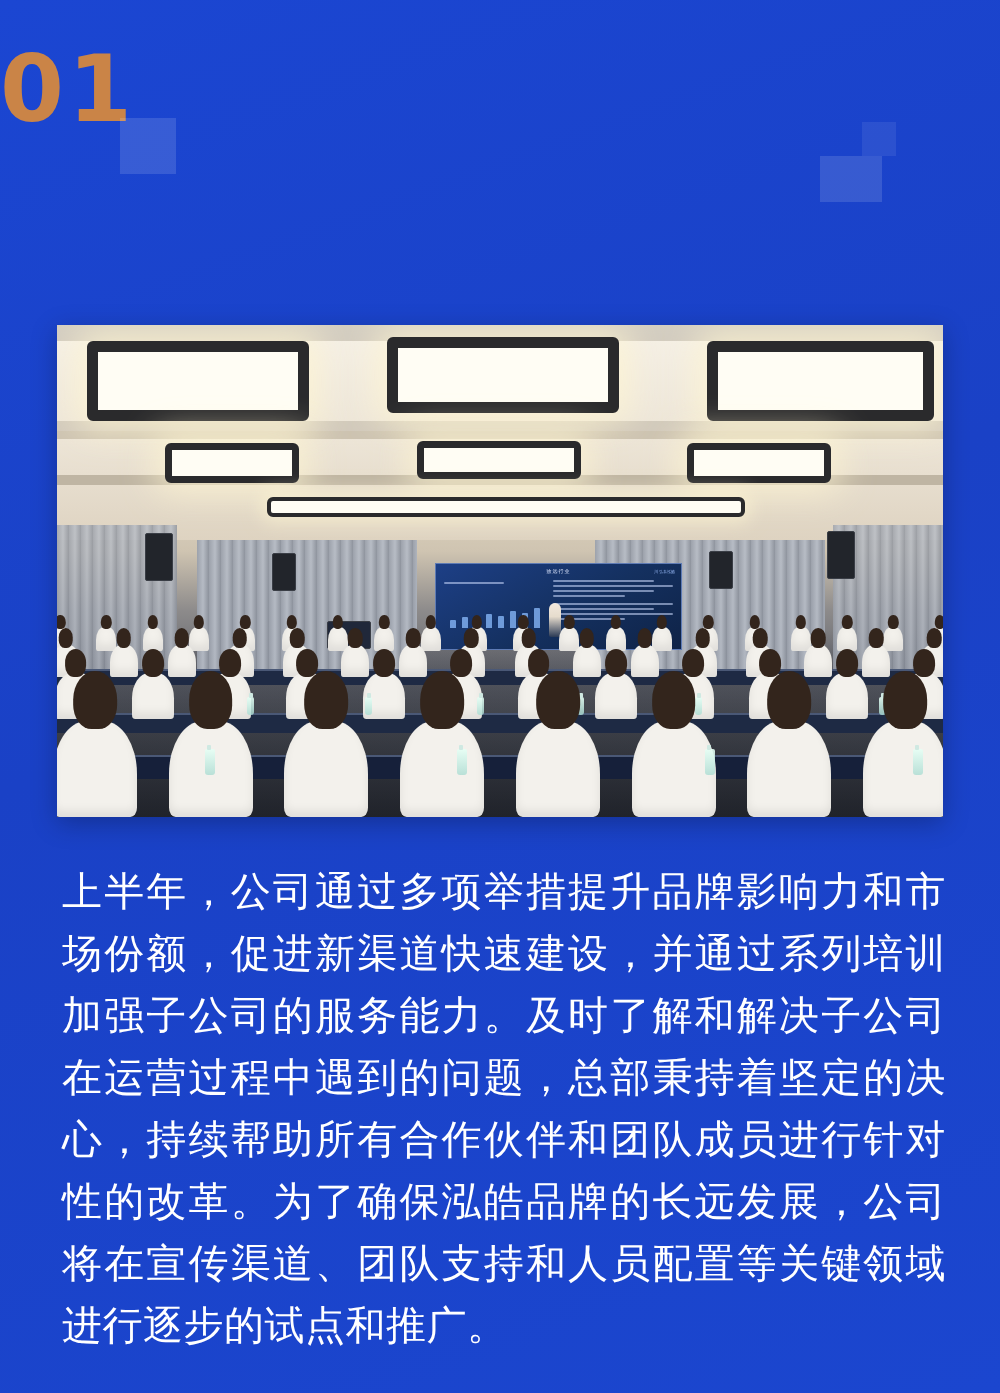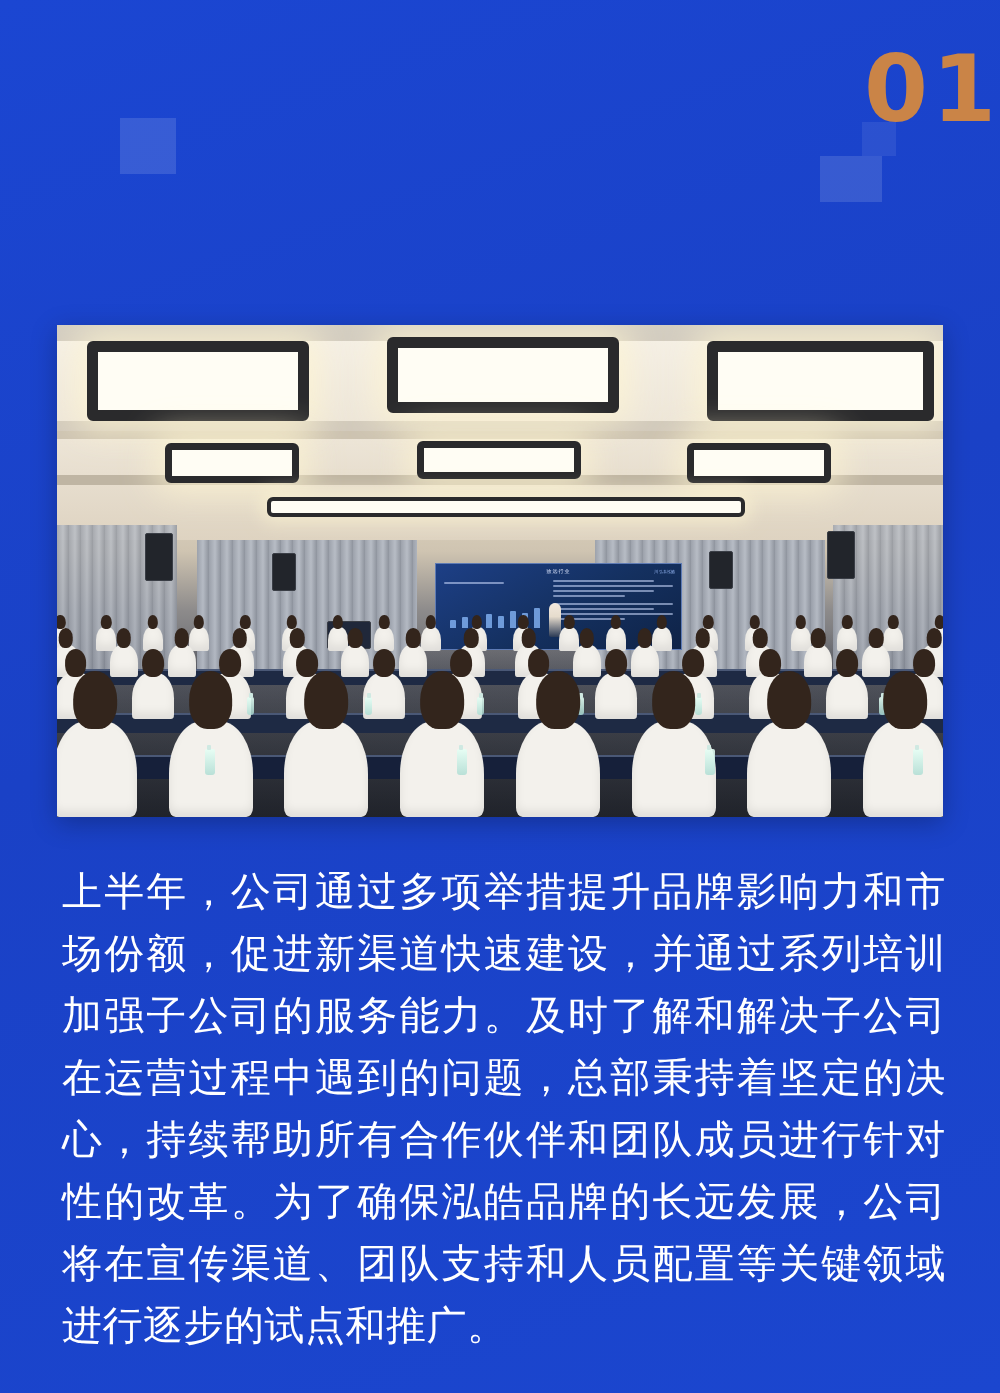--- a/index.html
+++ b/index.html
@@ -20,21 +20,21 @@
   .header {
     position: relative;
     height: 300px;
   }
 
   .big-number {
     position: absolute;
     left: 0;
     right: 0;
     top: 44px;
-    text-align: right;
+    text-align: left;
     font-family: "DejaVu Sans", sans-serif;
     font-size: 92px;
     font-weight: bold;
     letter-spacing: 4px;
     color: #d98a3c;
     opacity: 0.92;
     line-height: 1;
     user-select: none;
   }
 

